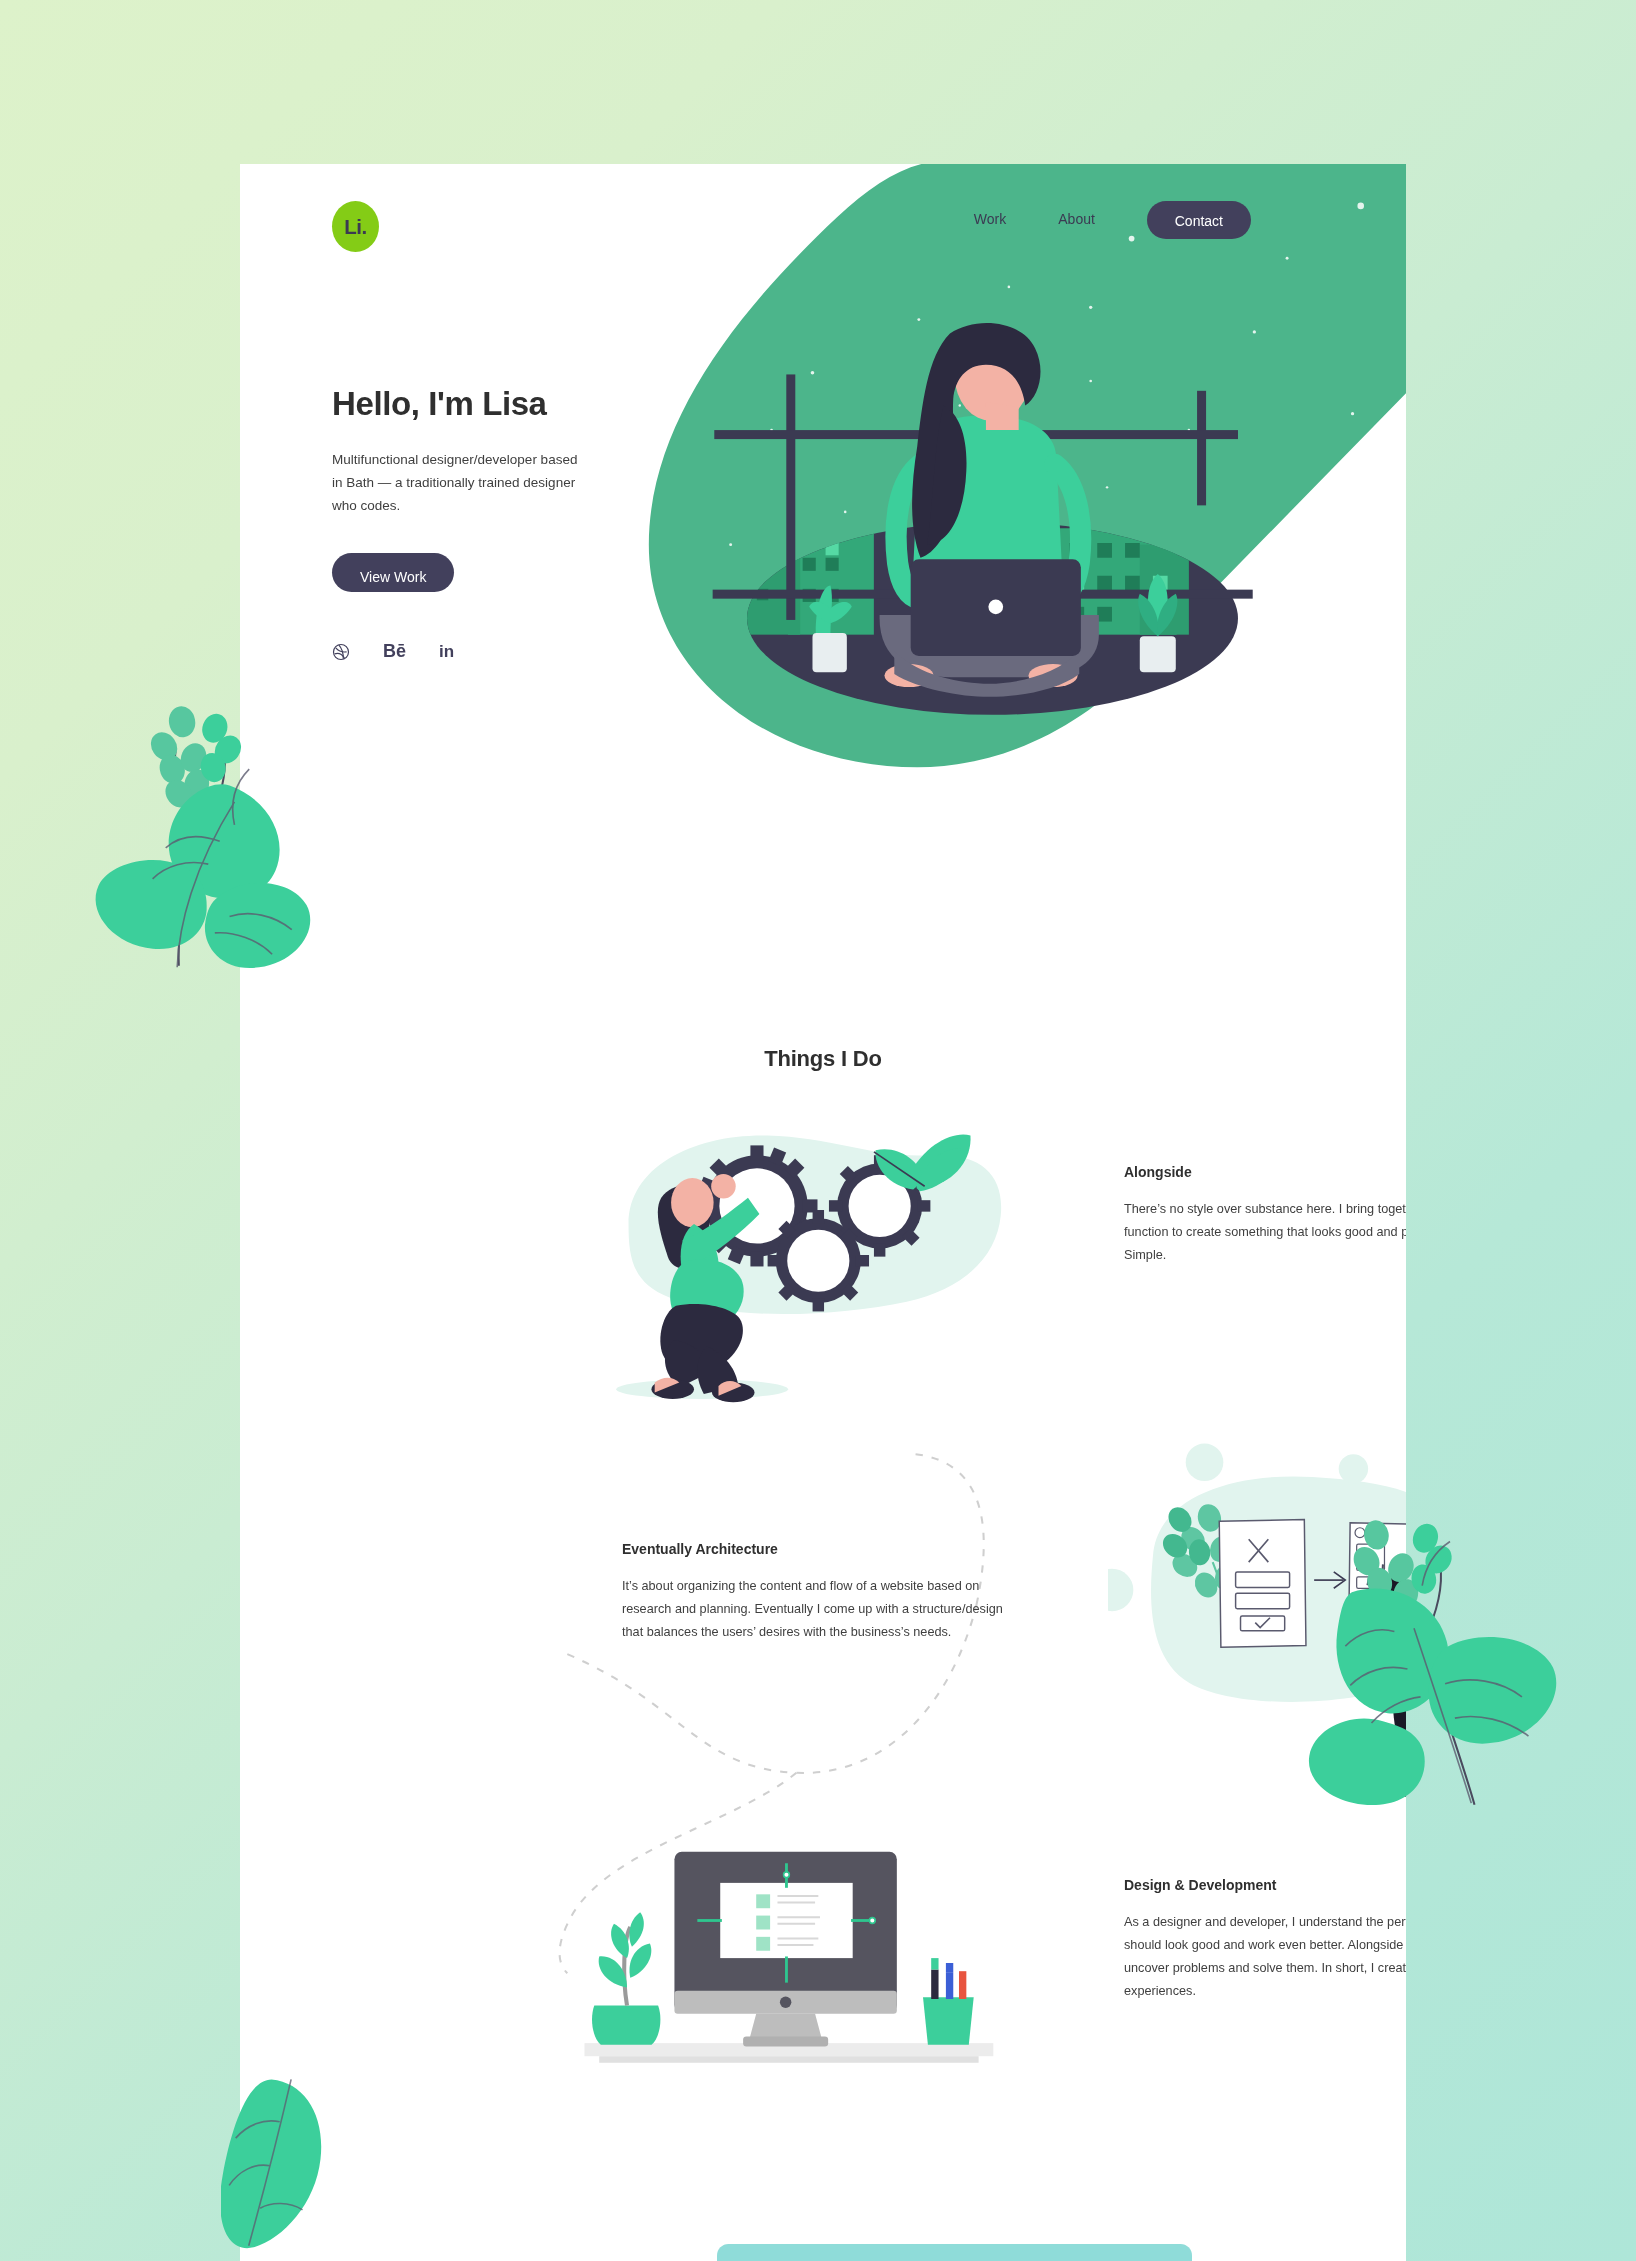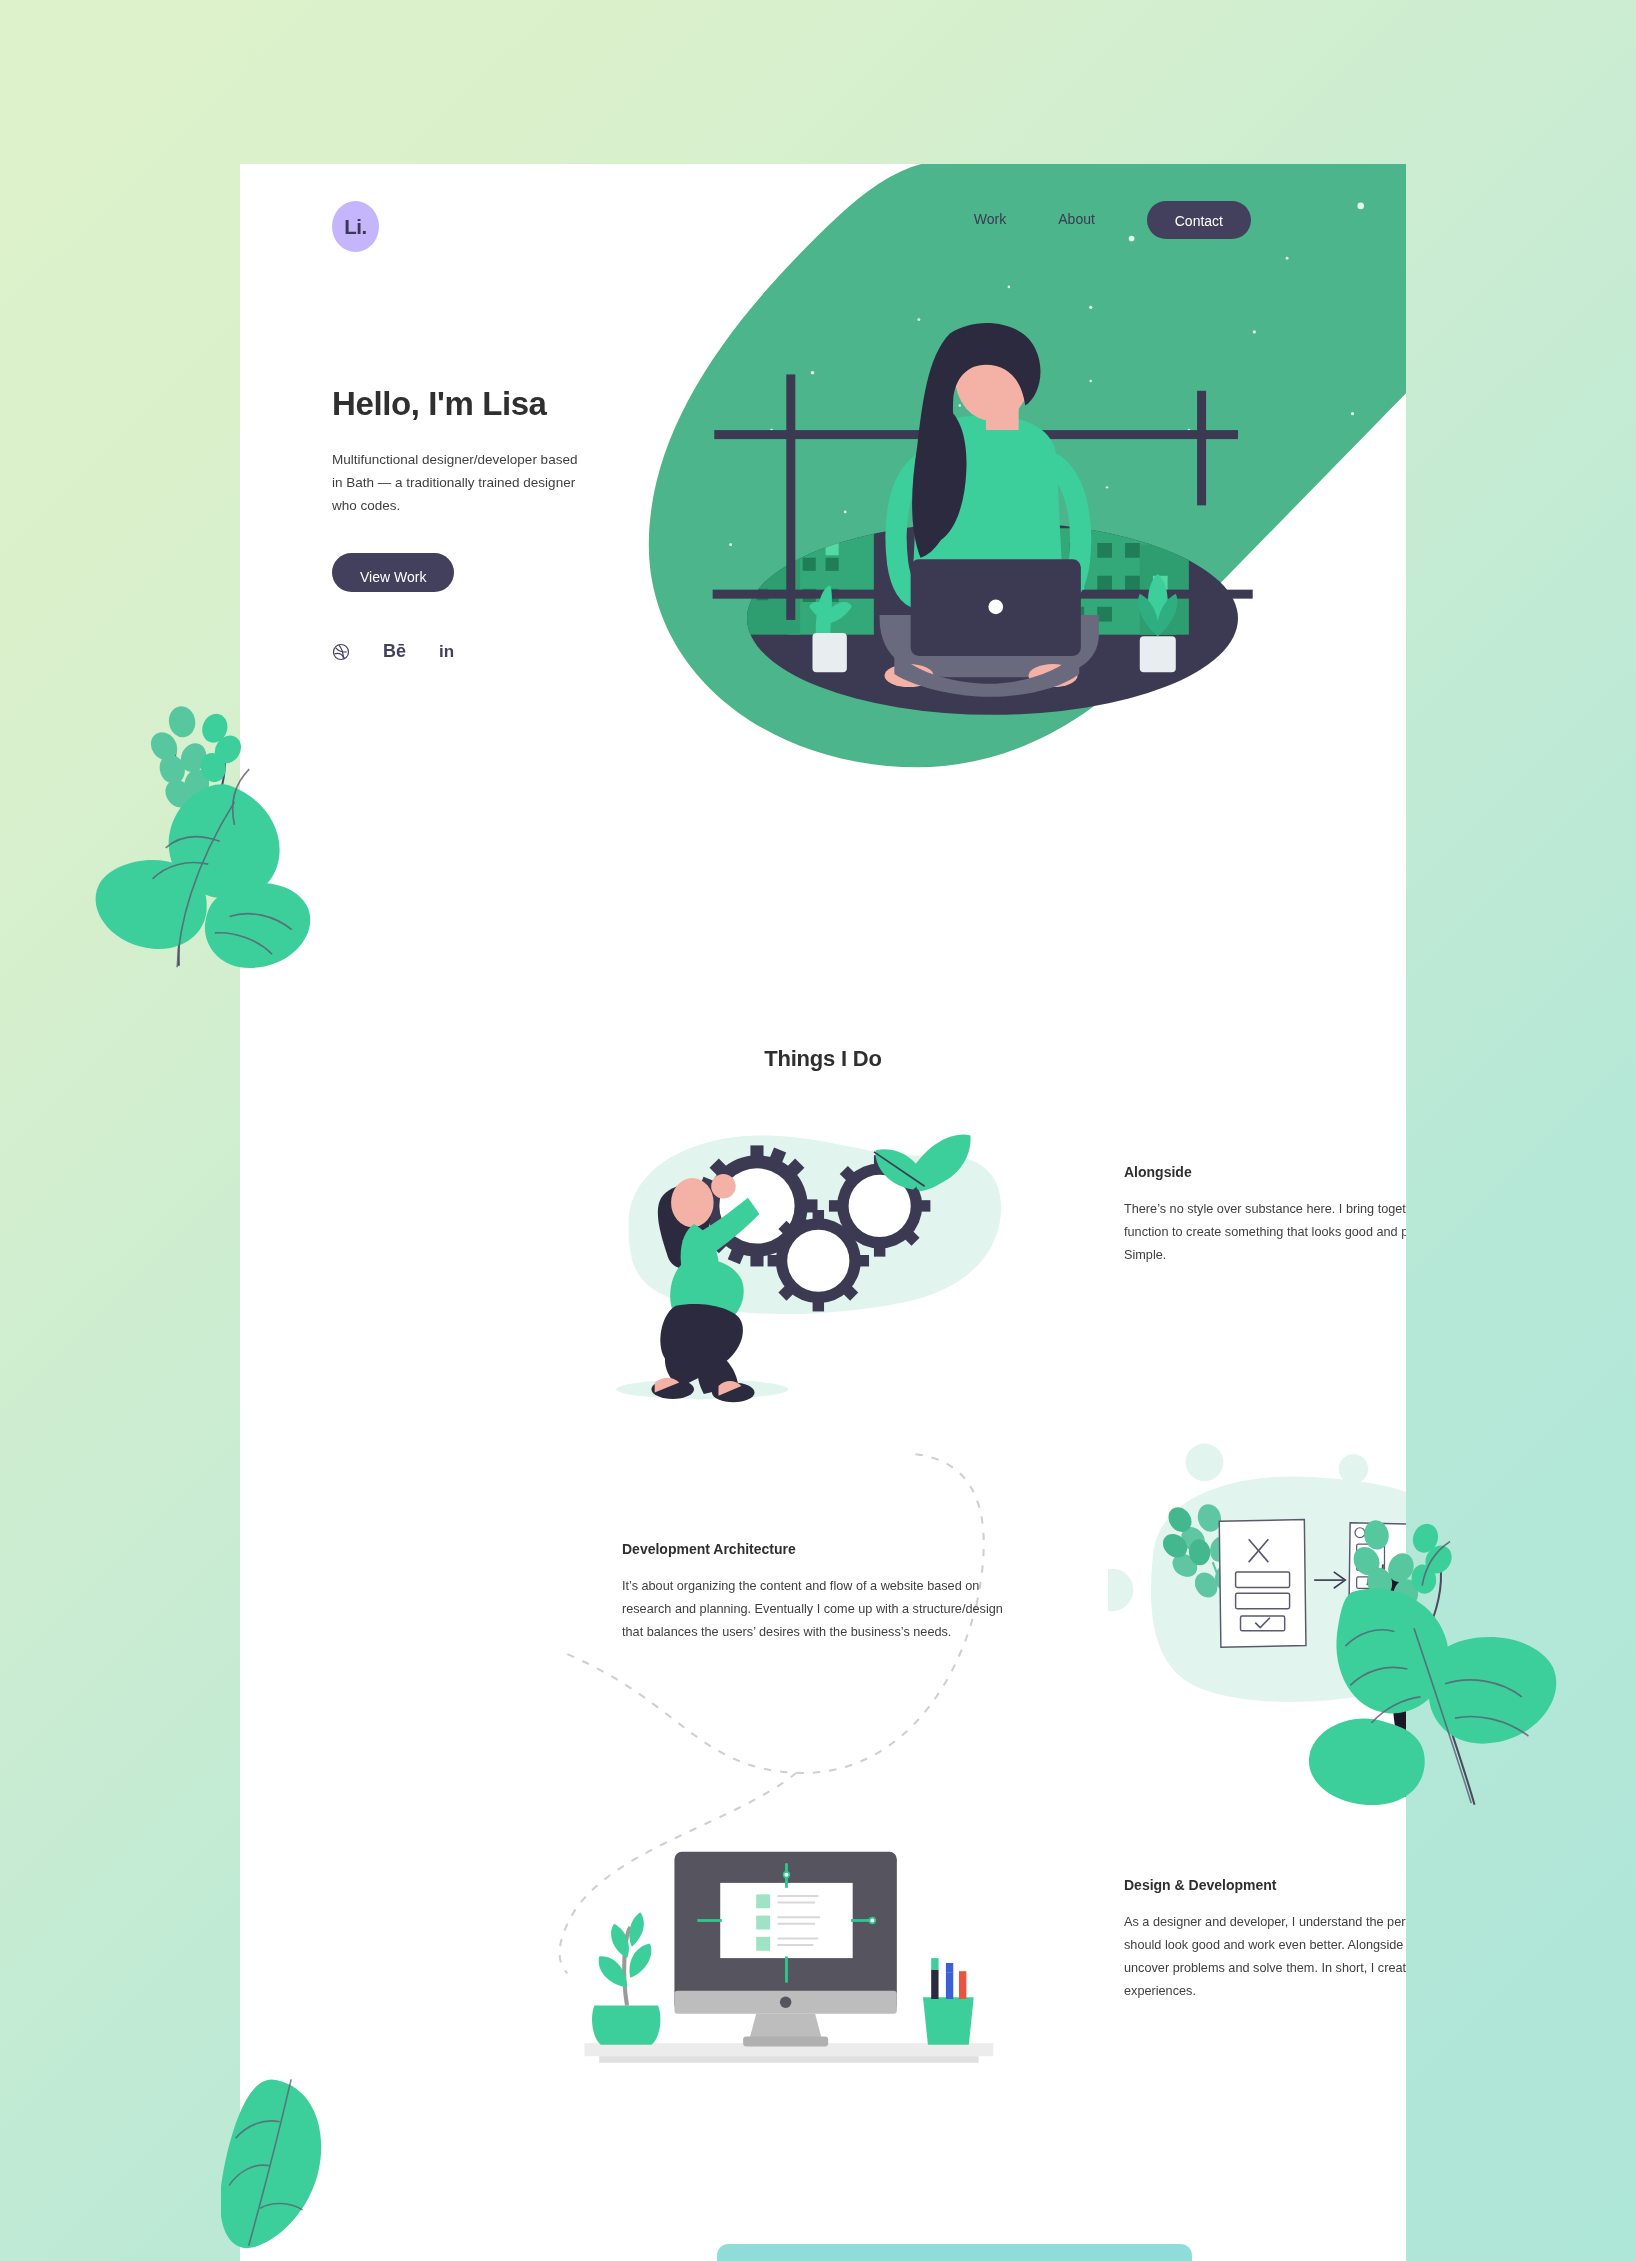--- a/index.html
+++ b/index.html
@@ -22,21 +22,21 @@
   }
 
   
   .header {
     position: absolute; left: 0; top: 0; width: 100%; height: 115px;
     z-index: 40;
   }
   .logo {
     position: absolute; left: 92px; top: 37px;
     width: 47px; height: 51px; border-radius: 50%;
-    background: #c4b5fd;
+    background: #84cc16;
     display: flex; align-items: center; justify-content: center;
   }
   .logo-text { color: #3b3a52; font-size: 20.5px; font-weight: bold; letter-spacing: -0.4px; }
   .nav { position: absolute; right: 155px; top: 47px; display: flex; align-items: center; gap: 0; }
   .nav a {
     color: #3b3a52; font-size: 14px; text-decoration: none; margin-right: 52px;
     white-space: nowrap;
   }
   .contact-btn {
     position: absolute; right: 155px; top: 37px;
@@ -443,21 +443,21 @@
         <g>
           <path d="M408,378 L442,378 L436,414 L414,414 Z" fill="#3b3a52"></path>
           <rect x="404" y="368" width="42" height="12" rx="2" fill="#3b3a52"></rect>
           <path d="M418,368 C410,350 412,338 420,334 C428,342 428,358 424,368 Z" fill="#3ccf9b"></path>
           <path d="M432,368 C440,350 440,338 432,334 C424,342 426,358 430,368 Z" fill="#3ccf9b"></path>
         </g>
       </svg>
     </div>
 
     <div class="svc svc-ia">
-      <h3>Development Architecture</h3>
+      <h3>Eventually Architecture</h3>
       <p>It’s about organizing the content and flow of a website based on research and planning. Eventually I come up with a structure/design that balances the users’ desires with the business’s needs.</p>
     </div>
 
     <div class="illus illus-dd">
       <svg viewBox="0 0 530 340" width="434" height="278">
 
         <rect x="10" y="246" width="500" height="16" fill="#ececec"></rect>
         <rect x="28" y="262" width="464" height="8" fill="#e0e0e0"></rect>
 
         <rect x="120" y="12" width="272" height="196" rx="9" fill="#55545f"></rect>

